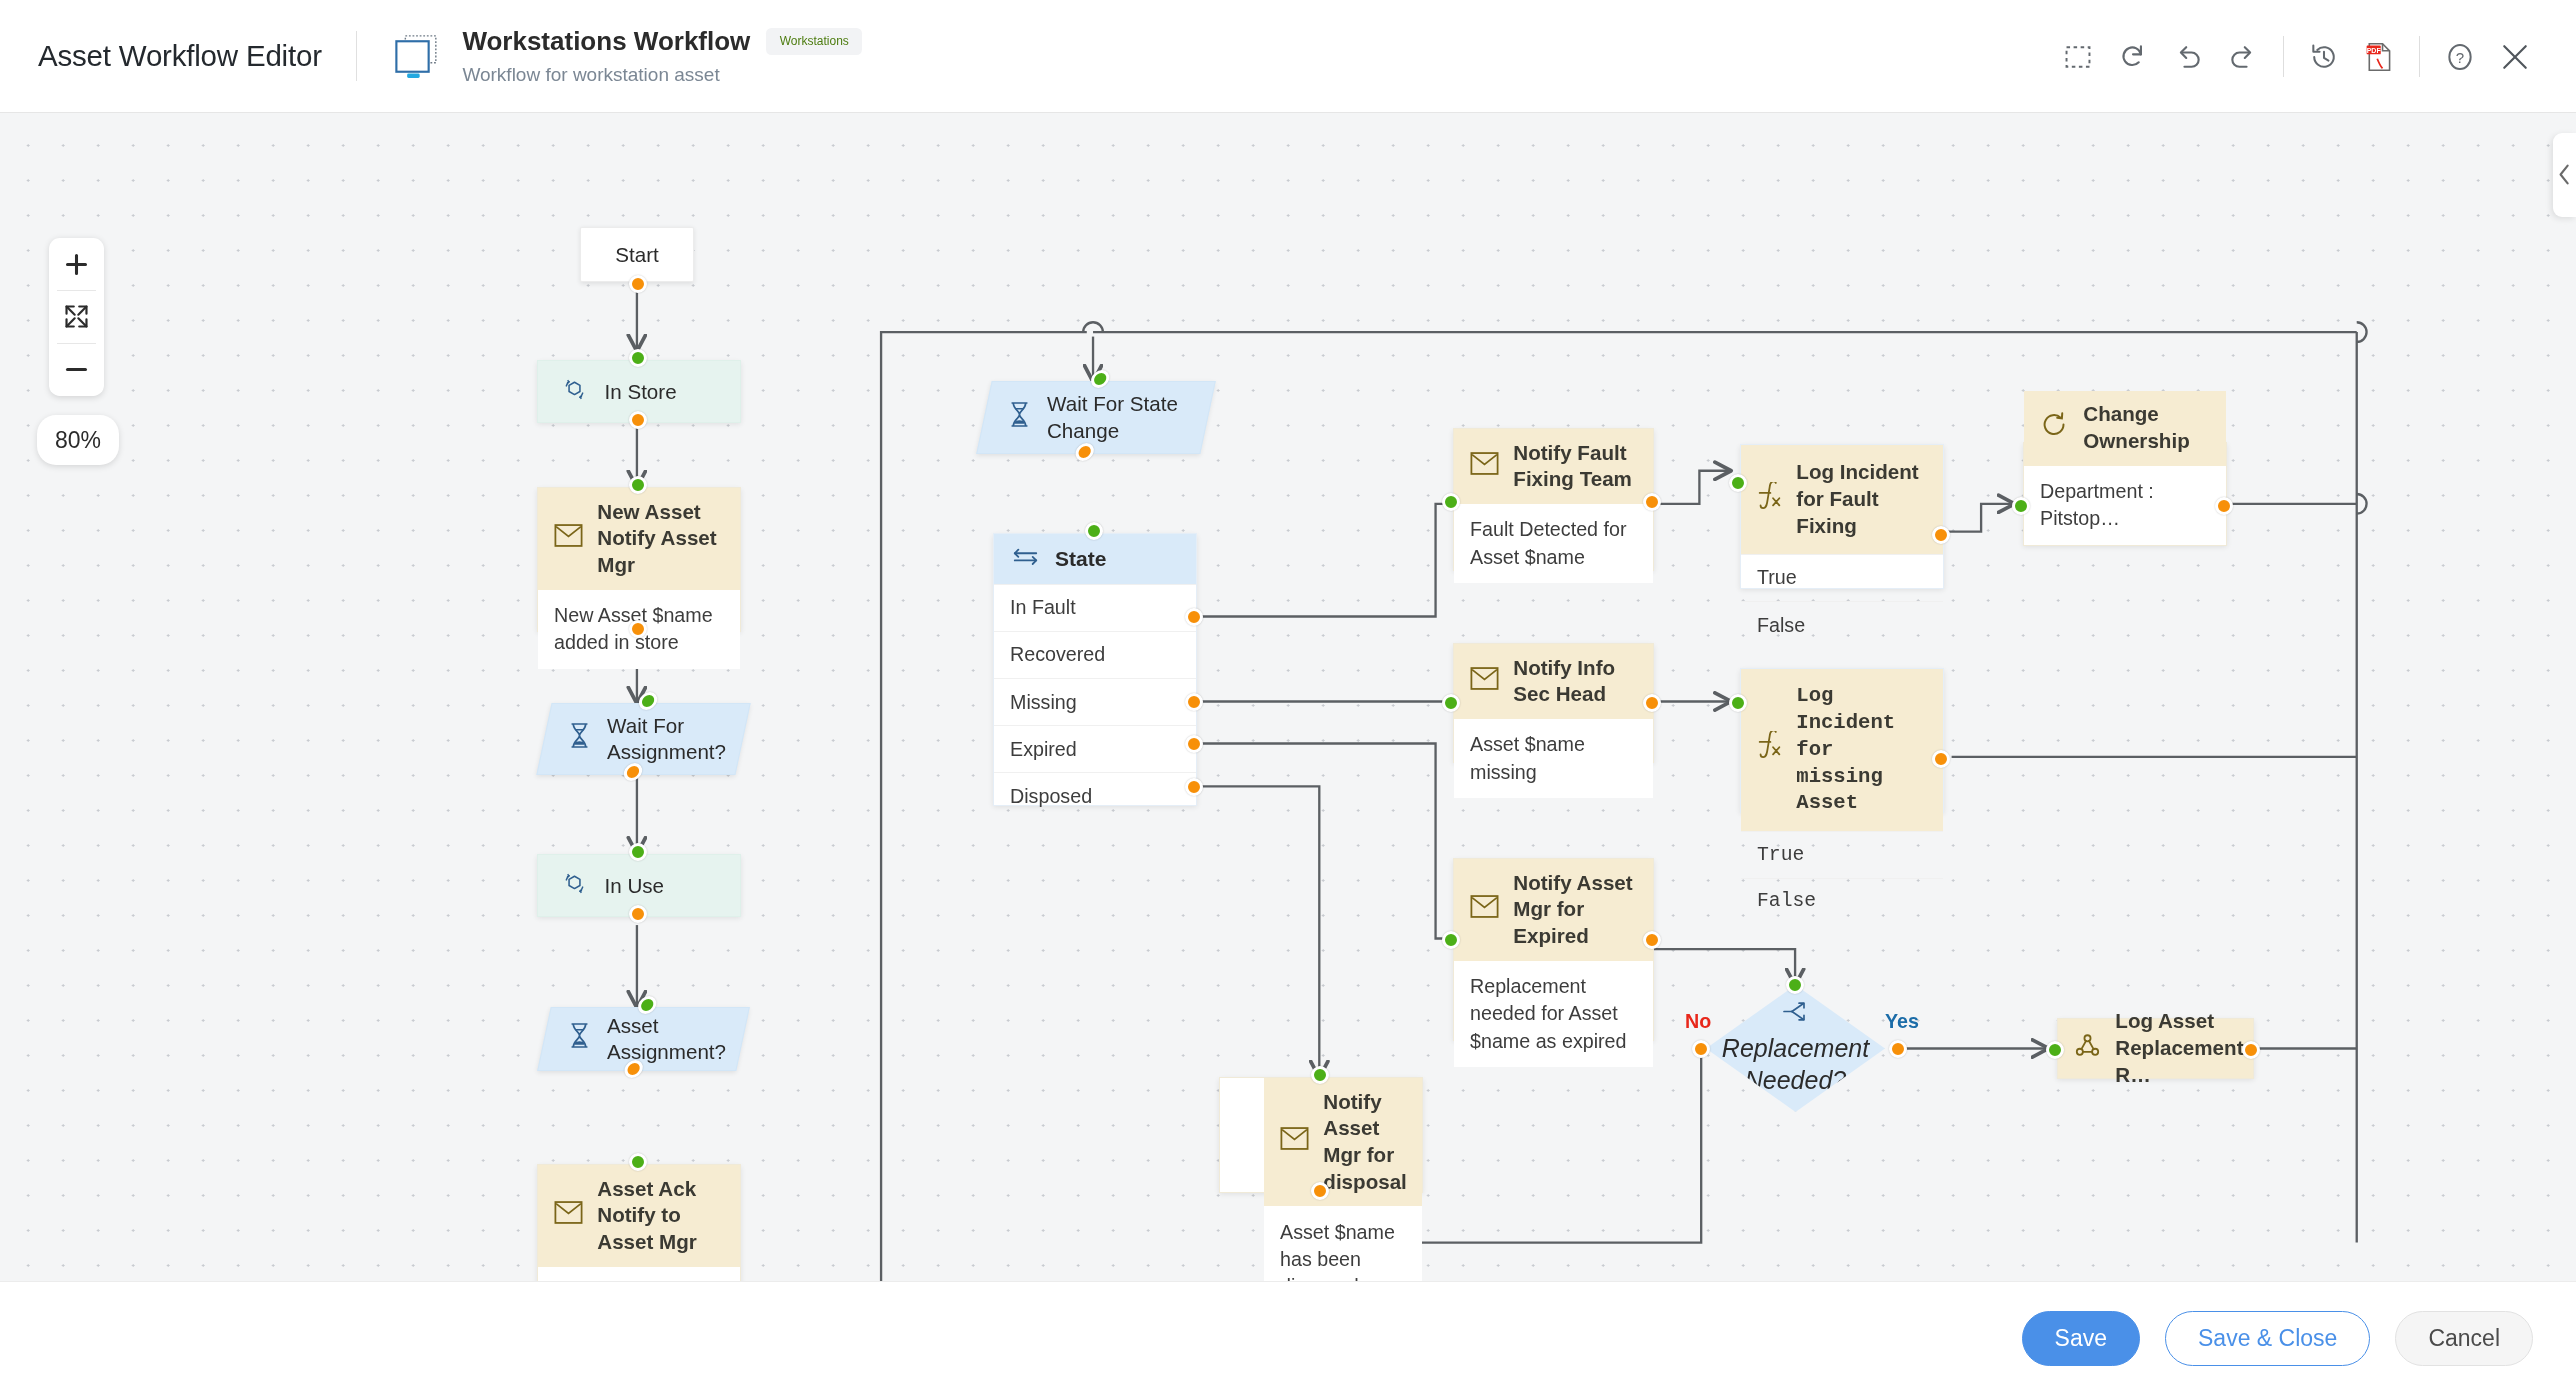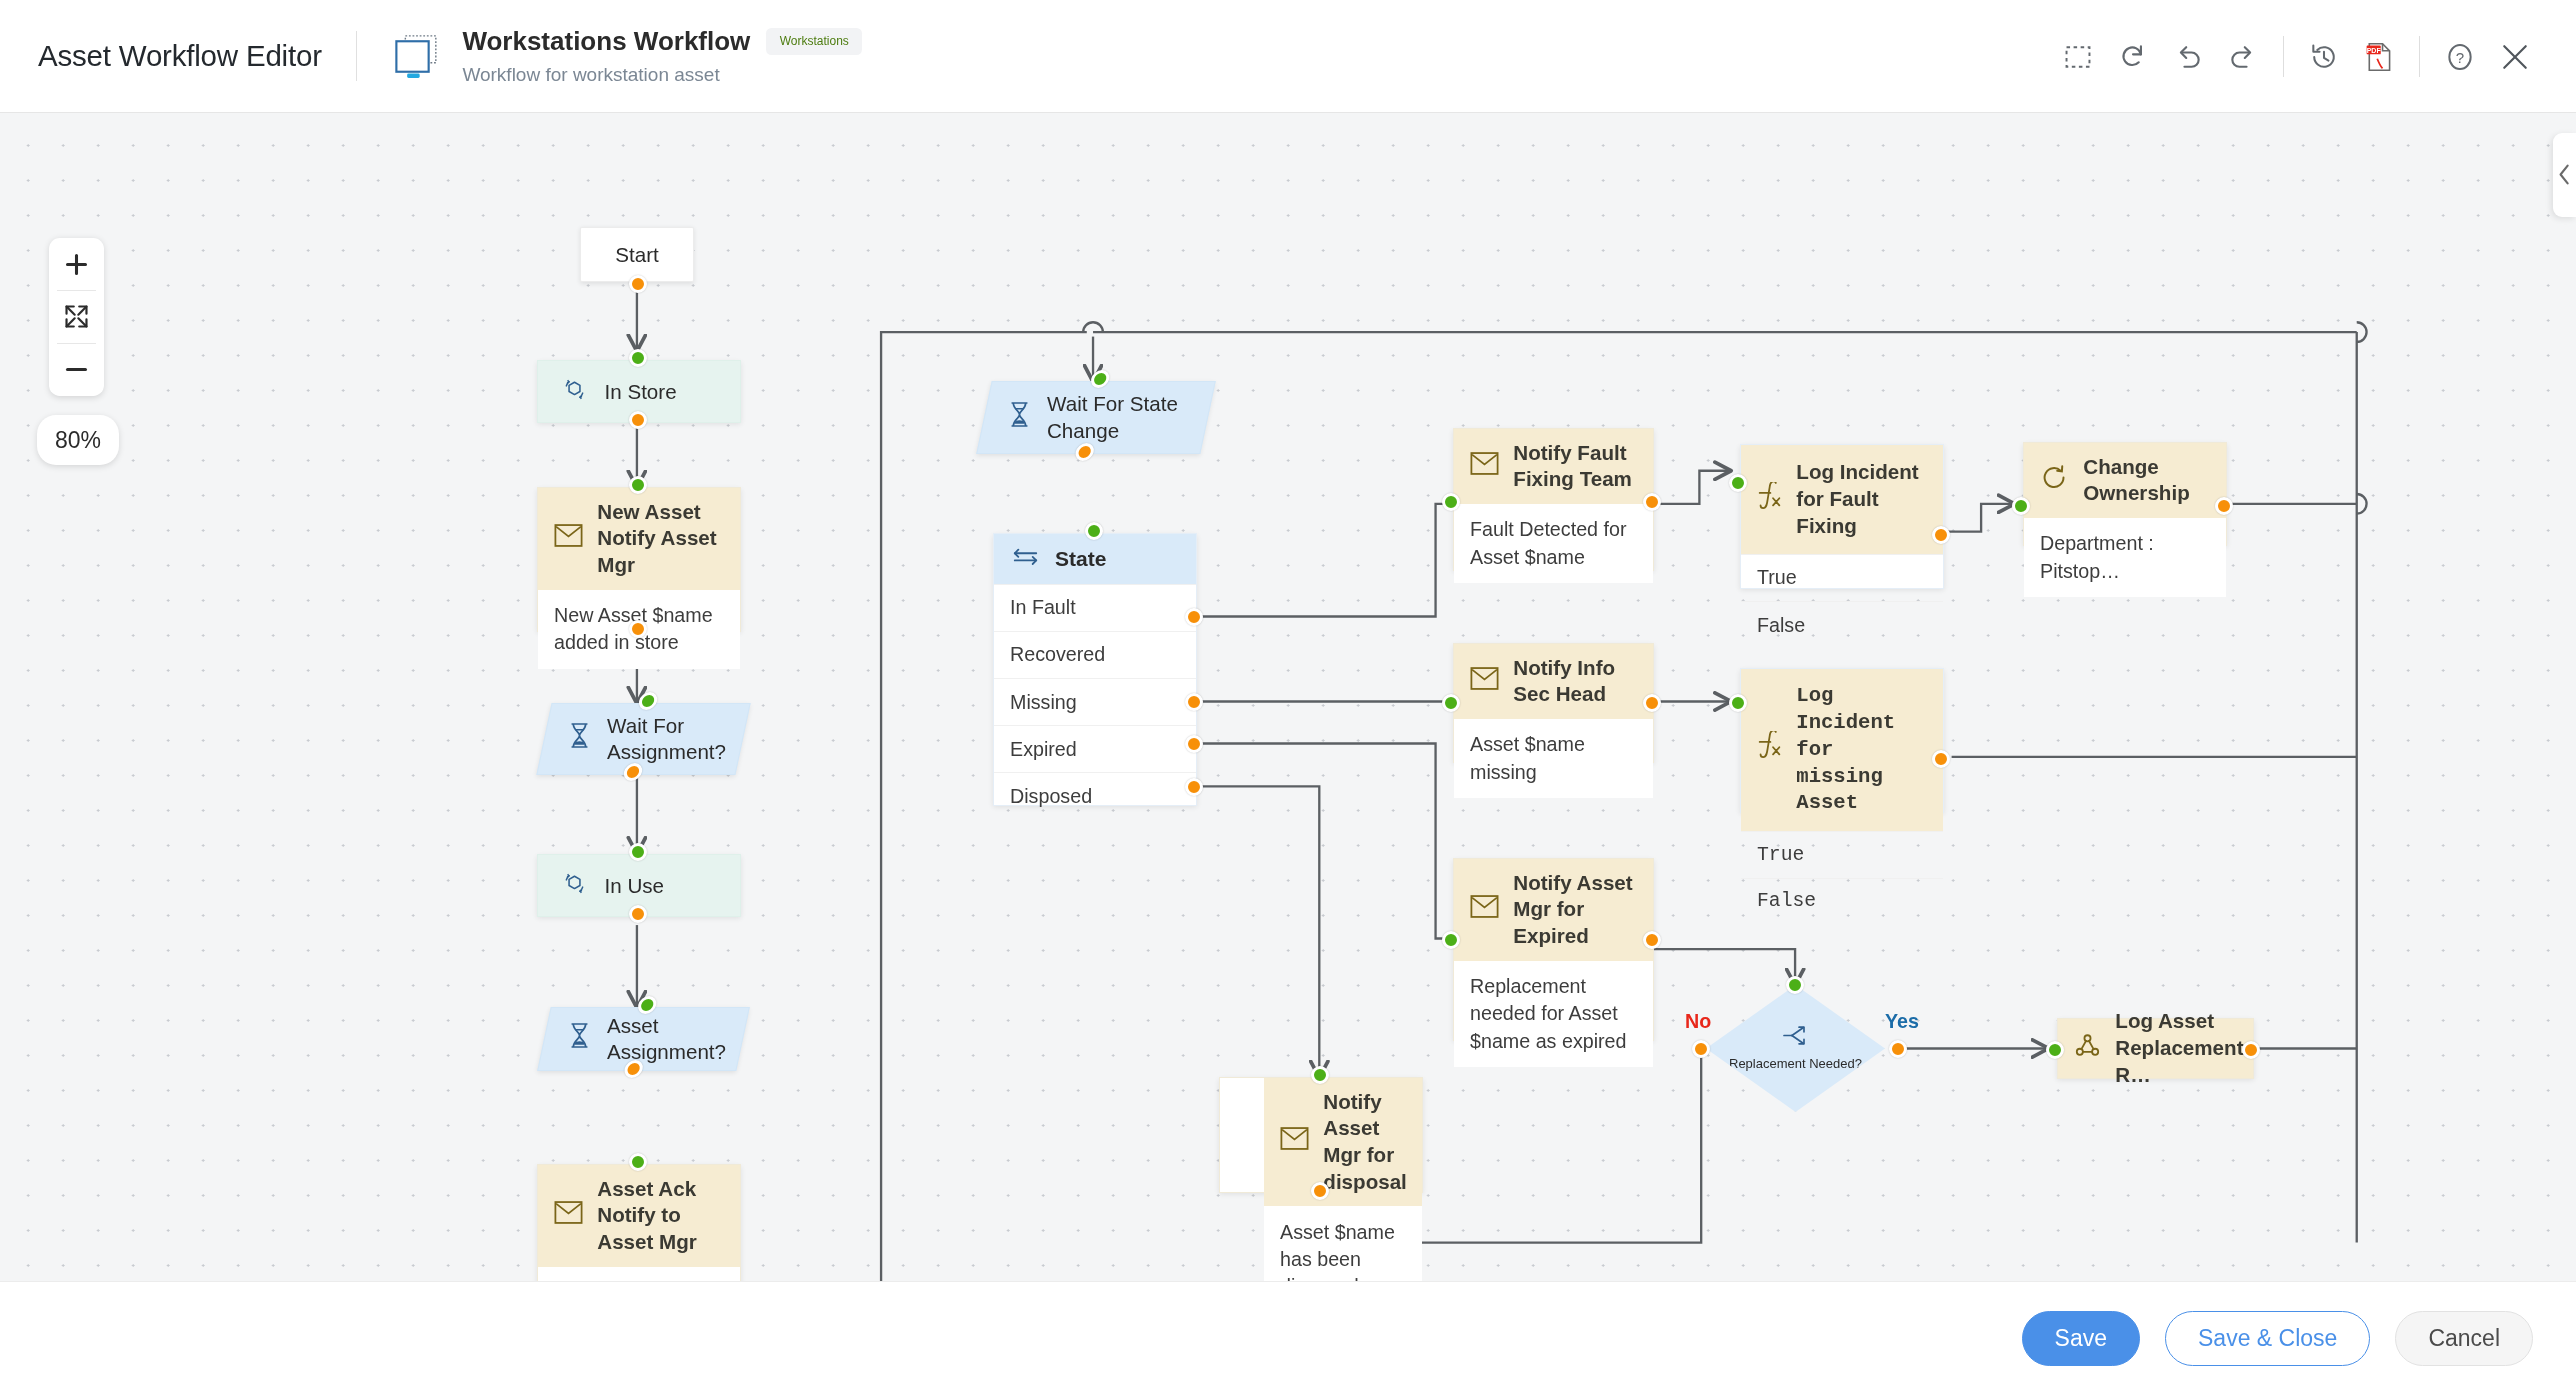--- a/index.html
+++ b/index.html
@@ -141,21 +141,21 @@
     border-top:0.9px solid #f0f0f0;
   }
 
   .n-cond {
     background:#d9eaf9;
     box-shadow: 0 1.8px 7.2px rgba(0,0,0,0.10);
     clip-path: polygon(50% 0, 100% 50%, 50% 100%, 0 50%);
     display:flex; flex-direction:column; align-items:center; justify-content:center;
     gap: 5.4px;
   }
-  .cond-label { font-size:13px; color:#2b2b2b; text-align:center; line-height:1.3; }
+  .cond-label { font-size:25px; color:#2b2b2b; text-align:center; line-height:1.3;font-style:italic; }
 
   
   .port {
     position:absolute; width: 18px; height:18px; border-radius:50%;
     border: 3.6px solid #ffffff; box-shadow: 0 0 1.8px rgba(0,0,0,0.22);
     z-index: 9;
   }
   .port.in  { background:#4caf17; }
   .port.out { background:#f79009; }
 
@@ -513,21 +513,21 @@
           </svg>
         </span>
         <span>Log Incident for Fault Fixing</span>
       </div>
       <div class="switch-opt">True</div>
       <div class="switch-opt">False</div>
       <span class="port in" style="left:-12.5px; top:29px;"></span>
       <span class="port out" style="left:191px; top:81px;"></span>
     </div>
 
-    <div class="node n-card" style="left:2023px; top:329px; width:204px; height:104px;">
+    <div class="node n-card" style="left:2023px; top:329px; width:204px; height:104px;justify-content:flex-end;">
       <div class="card-head">
         <span>
           <svg width="29" height="27" viewBox="0 0 32 30" fill="none" stroke="#7a6518" stroke-width="2.2" stroke-linecap="round">
             <path d="M26 15a10.5 10.5 0 1 1-3.2-7.5"></path>
             <path d="M24.6 2.6l-0.4 5.6 -5.2-0.6"></path>
           </svg>
         </span>
         <span>Change Ownership</span>
       </div>
       <div class="card-body">Department : Pitstop…</div>

